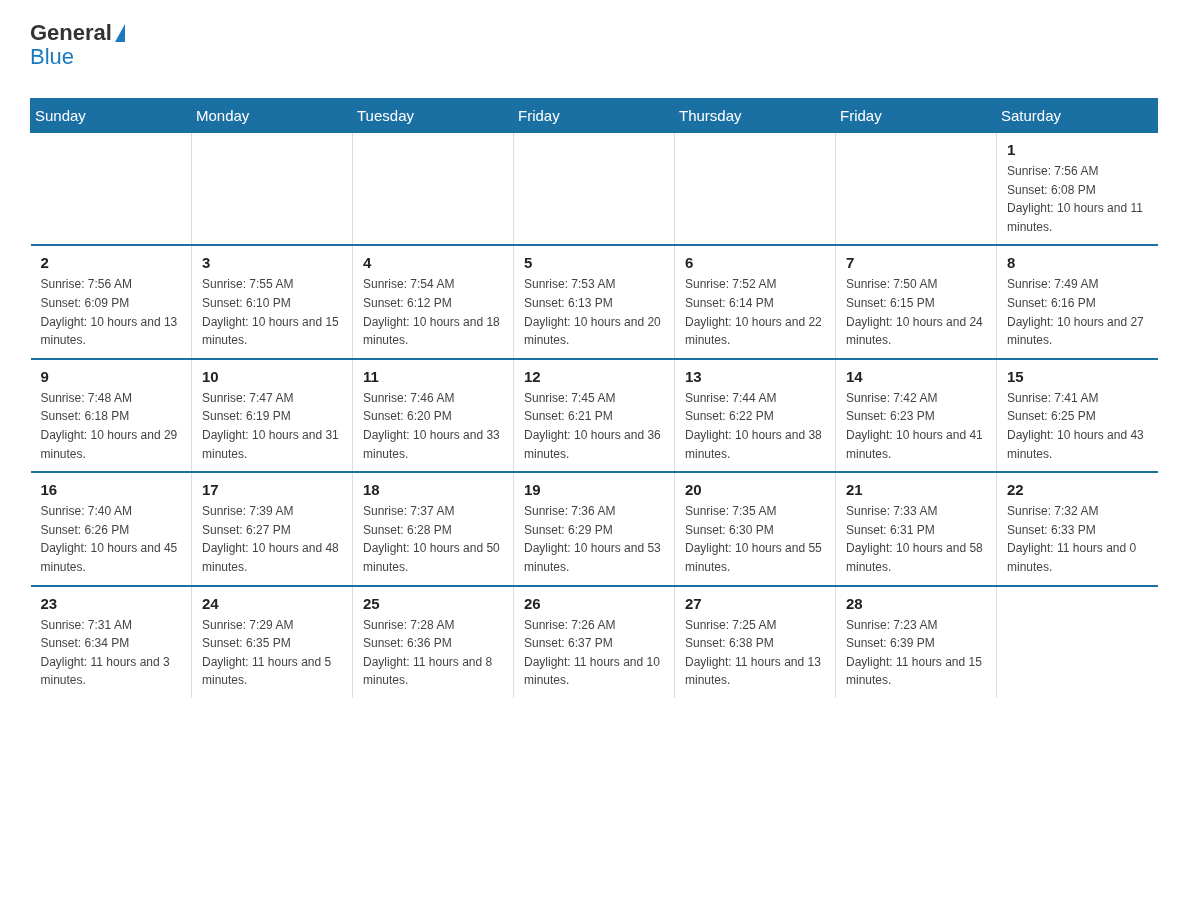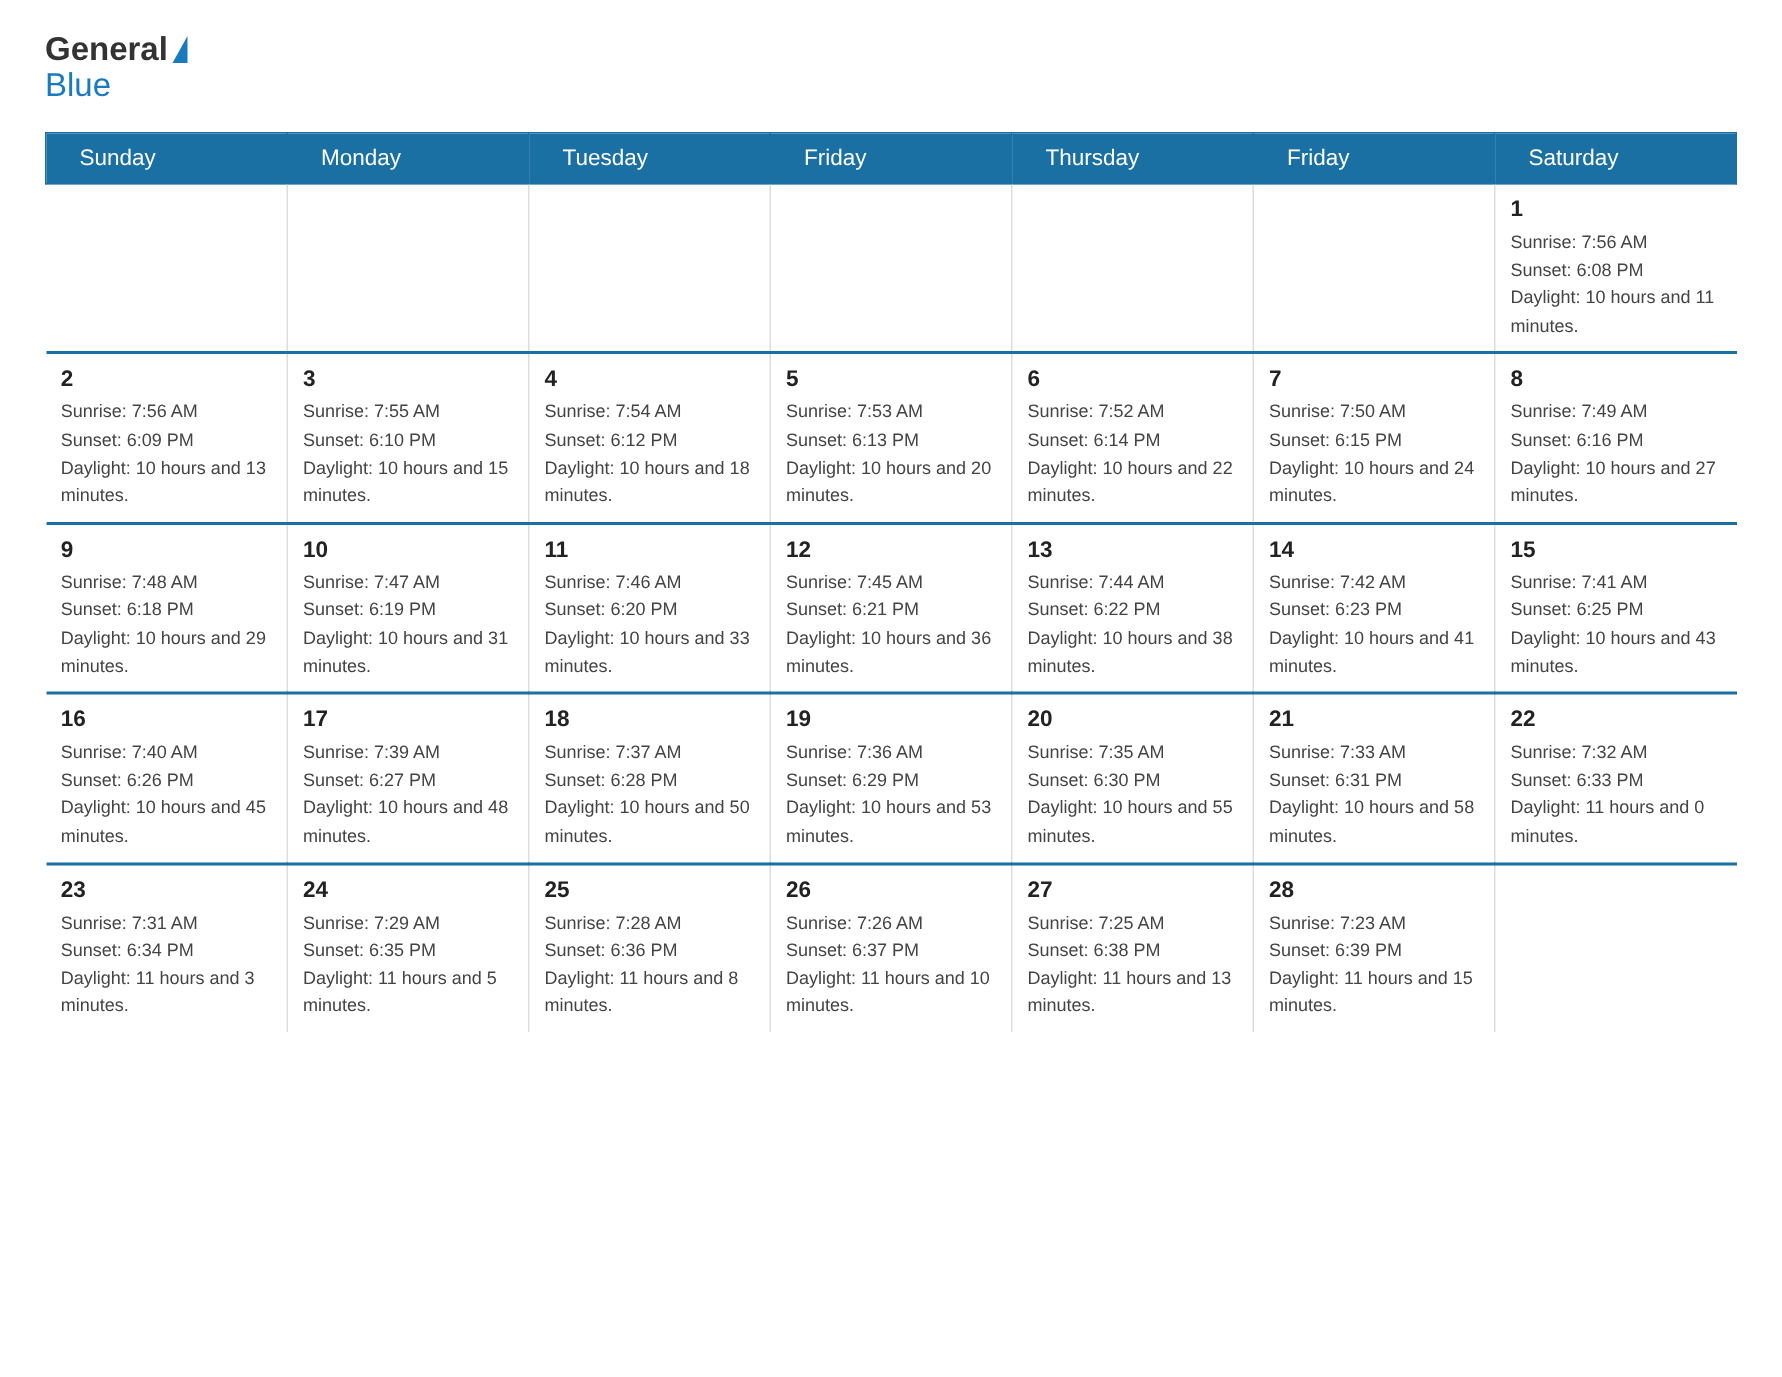--- a/index.html
+++ b/index.html
@@ -6,21 +6,21 @@
     body {
       font-family: Arial, sans-serif;
       background: #fff;
       padding: 20px 30px;
       color: #333;
     }
     .header {
       display: flex;
       justify-content: space-between;
       align-items: center;
-      margin-bottom: 18px;
+      margin-bottom: 28px;
     }
     .logo {
       display: flex;
       flex-direction: column;
       align-items: flex-start;
     }
     .logo-top {
       display: flex;
       align-items: center;
     }
@@ -63,21 +63,21 @@
       border-collapse: collapse;
       margin-top: 10px;
     }
     .calendar thead tr {
       background-color: #1a6fa3;
     }
     .calendar thead th {
       color: #fff;
       font-size: 15px;
       font-weight: normal;
-      padding: 8px 22px;
+      padding: 8px 4px;
       text-align: left;
       border: 1px solid #1a6fa3;
     }
     .calendar tbody tr {
       border-bottom: 2px solid #1a6fa3;
     }
     .calendar tbody td {
       vertical-align: top;
       padding: 8px 10px;
       font-size: 12.5px;

